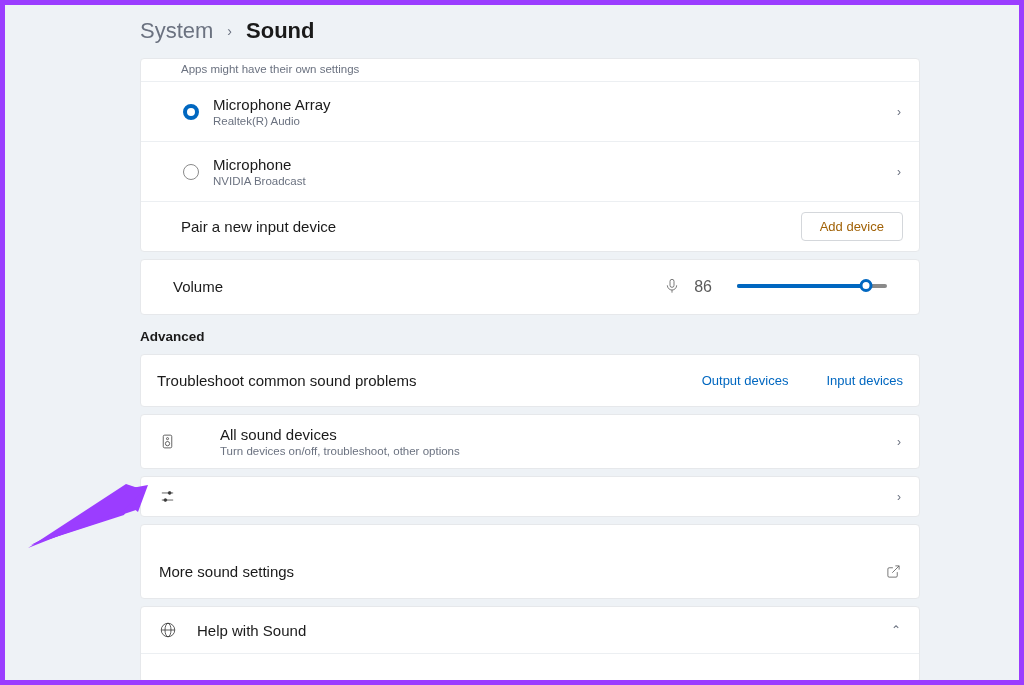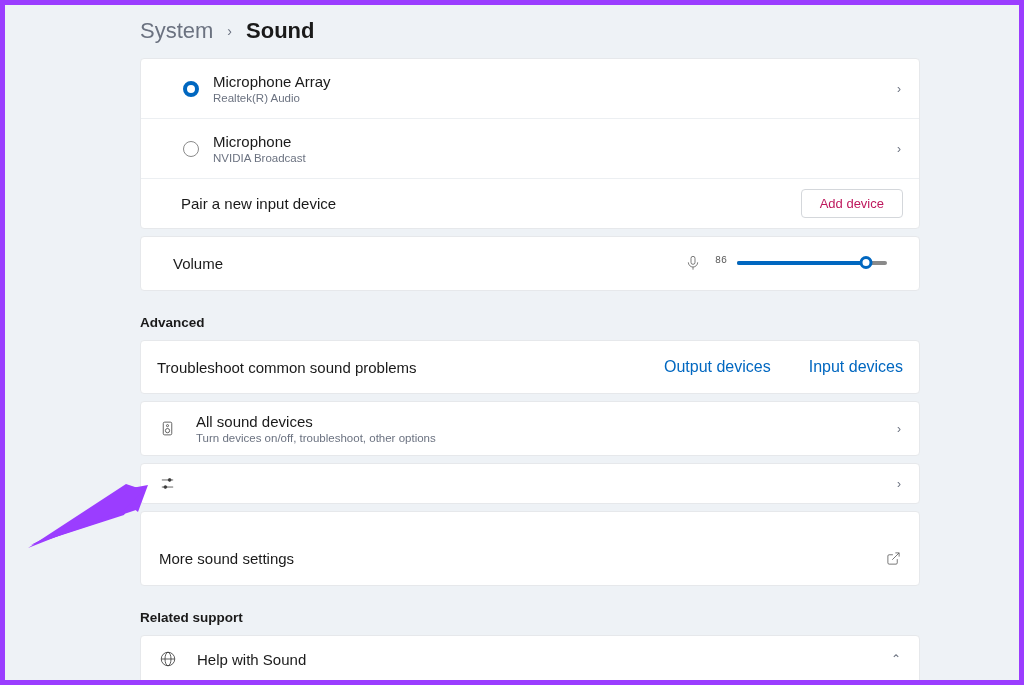--- a/index.html
+++ b/index.html
@@ -16,53 +16,56 @@
 .row:first-child { border-top: none; }
 .radio { width: 16px; height: 16px; border-radius: 50%; margin-left: 24px; margin-right: 14px; }
 .radio-selected { border: 4px solid #0067c0; background: #fff; }
 .radio-unselected { border: 1.5px solid #8a8a8a; background: #fff; }
 .col { display: flex; flex-direction: column; }
 .title { font-size: 15px; color: #1a1a1a; font-weight: 400; }
 .subtitle { font-size: 11.5px; color: #6b7280; margin-top: 2px; }
 .spacer { flex: 1; }
 .chev-right { color: #6b7280; font-size: 12px; }
 .pair-row { display: flex; align-items: center; padding: 10px 16px 10px 40px; border-top: 1px solid #eceff2; }
-.btn-add { border: 1px solid #d4d7db; background: #fff; border-radius: 4px; padding: 6px 18px; font-size: 13px; color: #be185d; cursor: pointer; }
+.btn-add { border: 1px solid #d4d7db; background: #fff; border-radius: 4px; padding: 6px 18px; font-size: 13px; color: #a16207; cursor: pointer; }
 .vol-row { display: flex; padding: 18px 32px; }
 .mic-icon { width: 16px; height: 16px; stroke: #5b5b5b; fill: none; stroke-width: 1.2; margin-right: 14px; }
-.vol-val { font-size: 10px; color: #5b5b5b; margin-right: 10px; font-family: Liberation Mono, monospace; }
+.vol-val { font-size: 16px; color: #5b5b5b; margin-right: 25px; }
 .slider { position: relative; width: 150px; height: 16px; }
 .track { position: absolute; top: 6px; left: 0; right: 0; height: 3.5px; background: #8a8a8a; border-radius: 2px; }
 .track-fill { position: absolute; top: 6px; left: 0; height: 3.5px; background: #0067c0; border-radius: 2px; }
 .thumb { position: absolute; top: 1px; width: 13px; height: 13px; background: #fff; border: 3px solid #0067c0; border-radius: 50%; transform: translateX(-50%); }
-.section-header { font-size: 13.5px; font-weight: 700; color: #1a1a1a; margin: 24px 0 10px 0; }
+.section-header { font-size: 13.5px; font-weight: 700; color: #1a1a1a; margin: 14px 0 10px 0; }
 .ts-row { display: flex; align-items: center; padding: 17px 16px; }
-.link { color: #0067c0; font-size: 16px; cursor: pointer; }
+.link { color: #0067c0; font-size: 13px; cursor: pointer; }
 .link + .link { margin-left: 38px; }
-.card-row { display: flex; align-items: center; padding: 11px 18px; }
+.card-row { display: flex; align-items: center; padding: 11px 18px; gap: 24px; }
 .row-icon { width: 17px; height: 17px; margin-right: 20px; stroke: #3a3a3a; fill: none; stroke-width: 1.1; }
 .more-row { display: flex; align-items: center; padding: 18px 18px; margin-top: 20px; }
 .ext-icon { width: 15px; height: 15px; stroke: #5b5b5b; fill: none; stroke-width: 1.3; }
 .help-row { display: flex; align-items: center; padding: 14px 18px; }
 .globe-icon { width: 18px; height: 18px; stroke: #3a3a3a; fill: none; stroke-width: 1.1; margin-right: 20px; }
 .chev-up { color: #6b7280; font-size: 12px; }
 .help-link { padding: 12px 18px 16px 44px; border-top: 1px solid #eceff2; }
 .arrow { position: absolute; left: 26px; top: 460px; width: 130px; height: 90px; z-index: 50; }
 </style>
 </head>
 <body>
 
 <div class="content">
   <div class="breadcrumb">
     <span class="breadcrumb-system">System</span>
     <span class="breadcrumb-chev">›</span>
     <span class="breadcrumb-sound">Sound</span>
   </div>
 
   <div class="card">
+    <div class="row-partial">
+      <span class="subtitle">Apps might have their own settings</span>
+    </div>
     <div class="row">
       <div class="radio radio-selected"></div>
       <div class="col">
         <span class="title">Microphone Array</span>
         <span class="subtitle">Realtek(R) Audio</span>
       </div>
       <div class="spacer"></div>
       <span class="chev-right">›</span>
     </div>
     <div class="row">
@@ -144,21 +147,20 @@
       <span class="title">More sound settings</span>
       <div class="spacer"></div>
       <svg class="ext-icon" viewBox="0 0 24 24">
           <path d="M18 13v6a2 2 0 0 1-2 2H5a2 2 0 0 1-2-2V8a2 2 0 0 1 2-2h6"></path>
           <polyline points="15 3 21 3 21 9"></polyline>
           <line x1="10" y1="14" x2="21" y2="3"></line>
         </svg>
     </div>
   </div>
 
-  <div class="section-header">Related support</div>
 
   <div class="card">
     <div class="help-row">
       <svg class="globe-icon" viewBox="0 0 24 24">
           <circle cx="12" cy="12" r="9"></circle>
           <ellipse cx="12" cy="12" rx="4" ry="9"></ellipse>
           <line x1="3" y1="12" x2="21" y2="12"></line>
         </svg>
       <span class="title">Help with Sound</span>
       <div class="spacer"></div>

